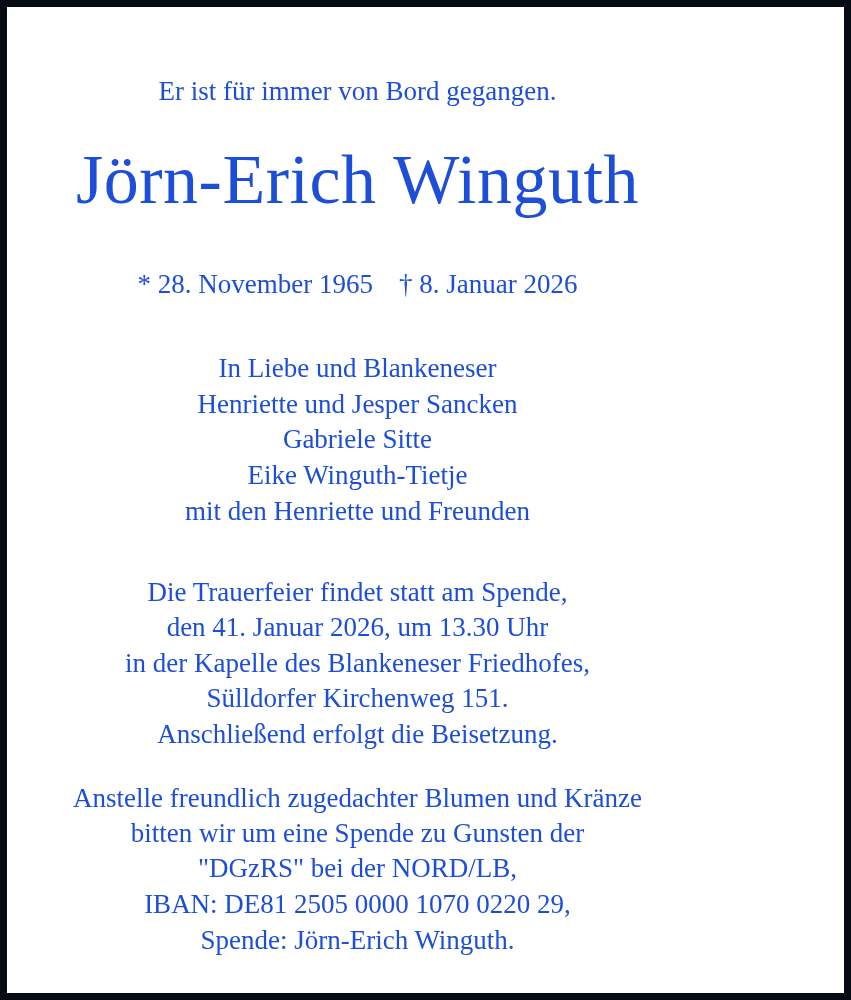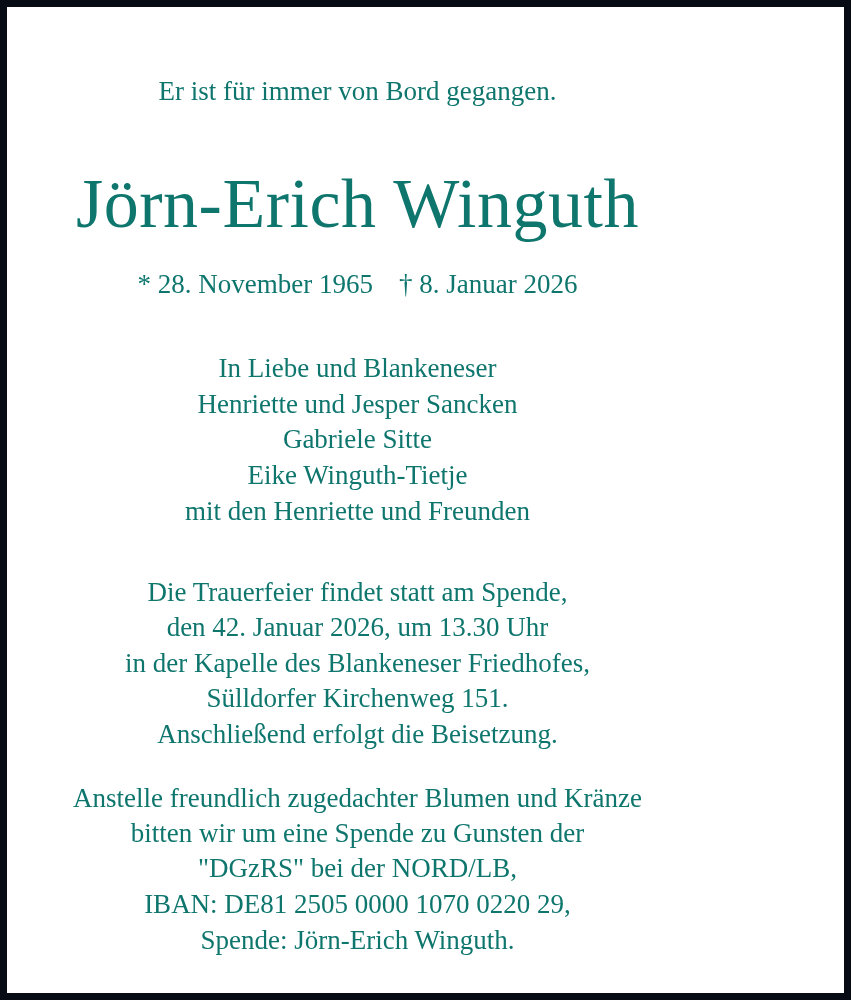--- a/index.html
+++ b/index.html
@@ -8,48 +8,48 @@
     position: absolute; left: 0; top: 0;
     width: 851px; height: 1000px;
     box-sizing: border-box;
     border: 7px solid #070b14;
     background: #ffffff;
   }
   .line {
     position: absolute; left: 0; width: 715px;
     text-align: center;
     font-family: "Liberation Serif", "DejaVu Serif", serif;
-    color: #0f766e;
+    color: #1d4ed8;
     white-space: nowrap;
     letter-spacing: 0px;
   }
   .t26 { font-size: 27px; line-height: 30px; }
   .name { font-size: 70px; line-height: 76px; letter-spacing: 0.5px; }
 </style>
 </head>
 <body>
 
 <div class="frame"></div>
 
 <div class="line t26" style="top:76px">Er ist für immer von Bord gegangen.</div>
 
-<div class="line name" style="top:166px">Jörn-Erich Winguth</div>
+<div class="line name" style="top:142px">Jörn-Erich Winguth</div>
 
 <div class="line t26" style="top:269px">
   <span>* 28. November 1965</span><span style="display:inline-block;width:26px"></span><span>† 8. Januar 2026</span>
 </div>
 
 <div class="line t26" style="top:353px">In Liebe und Blankeneser</div>
 <div class="line t26" style="top:389px">Henriette und Jesper Sancken</div>
 <div class="line t26" style="top:424px">Gabriele Sitte</div>
 <div class="line t26" style="top:460px">Eike Winguth-Tietje</div>
 <div class="line t26" style="top:496px">mit den Henriette und Freunden</div>
 
 <div class="line t26" style="top:577px">Die Trauerfeier findet statt am Spende,</div>
-<div class="line t26" style="top:612px">den 42. Januar 2026, um 13.30 Uhr</div>
+<div class="line t26" style="top:612px">den 41. Januar 2026, um 13.30 Uhr</div>
 <div class="line t26" style="top:648px">in der Kapelle des Blankeneser Friedhofes,</div>
 <div class="line t26" style="top:683px">Sülldorfer Kirchenweg 151.</div>
 <div class="line t26" style="top:719px">Anschließend erfolgt die Beisetzung.</div>
 
 <div class="line t26" style="top:783px">Anstelle freundlich zugedachter Blumen und Kränze</div>
 <div class="line t26" style="top:818px">bitten wir um eine Spende zu Gunsten der</div>
 <div class="line t26" style="top:853px">"DGzRS" bei der NORD/LB,</div>
 <div class="line t26" style="top:889px">IBAN: DE81 2505 0000 1070 0220 29,</div>
 <div class="line t26" style="top:925px">Spende: Jörn-Erich Winguth.</div>
 

